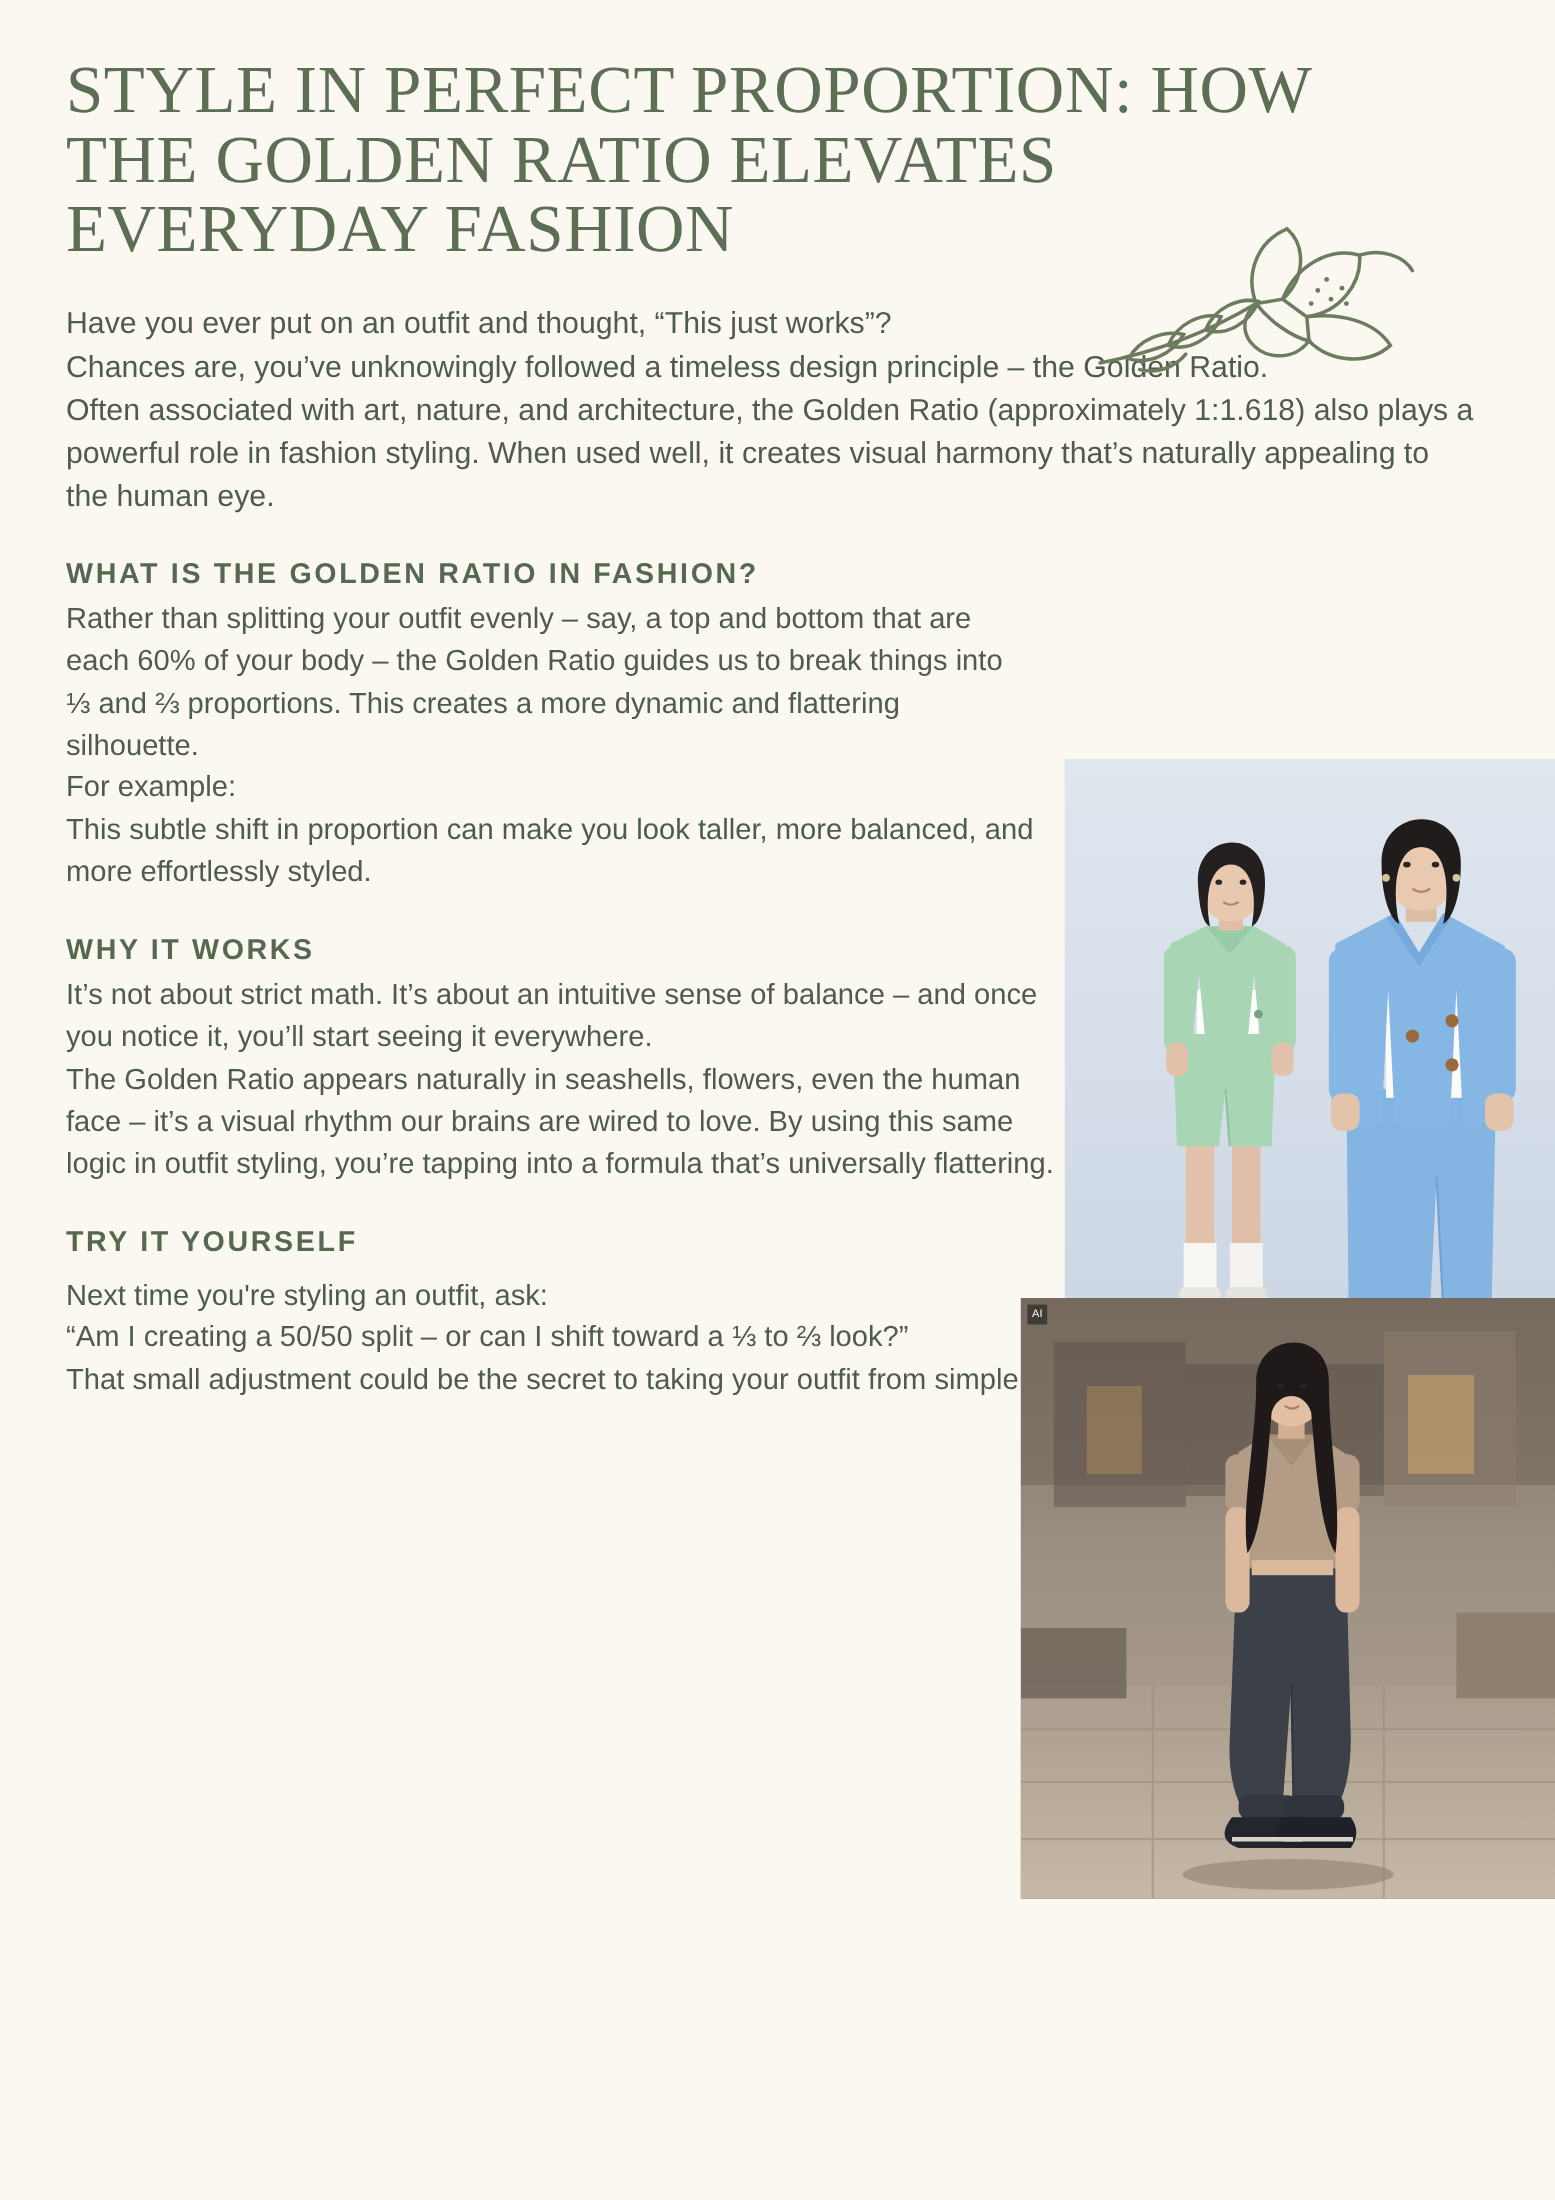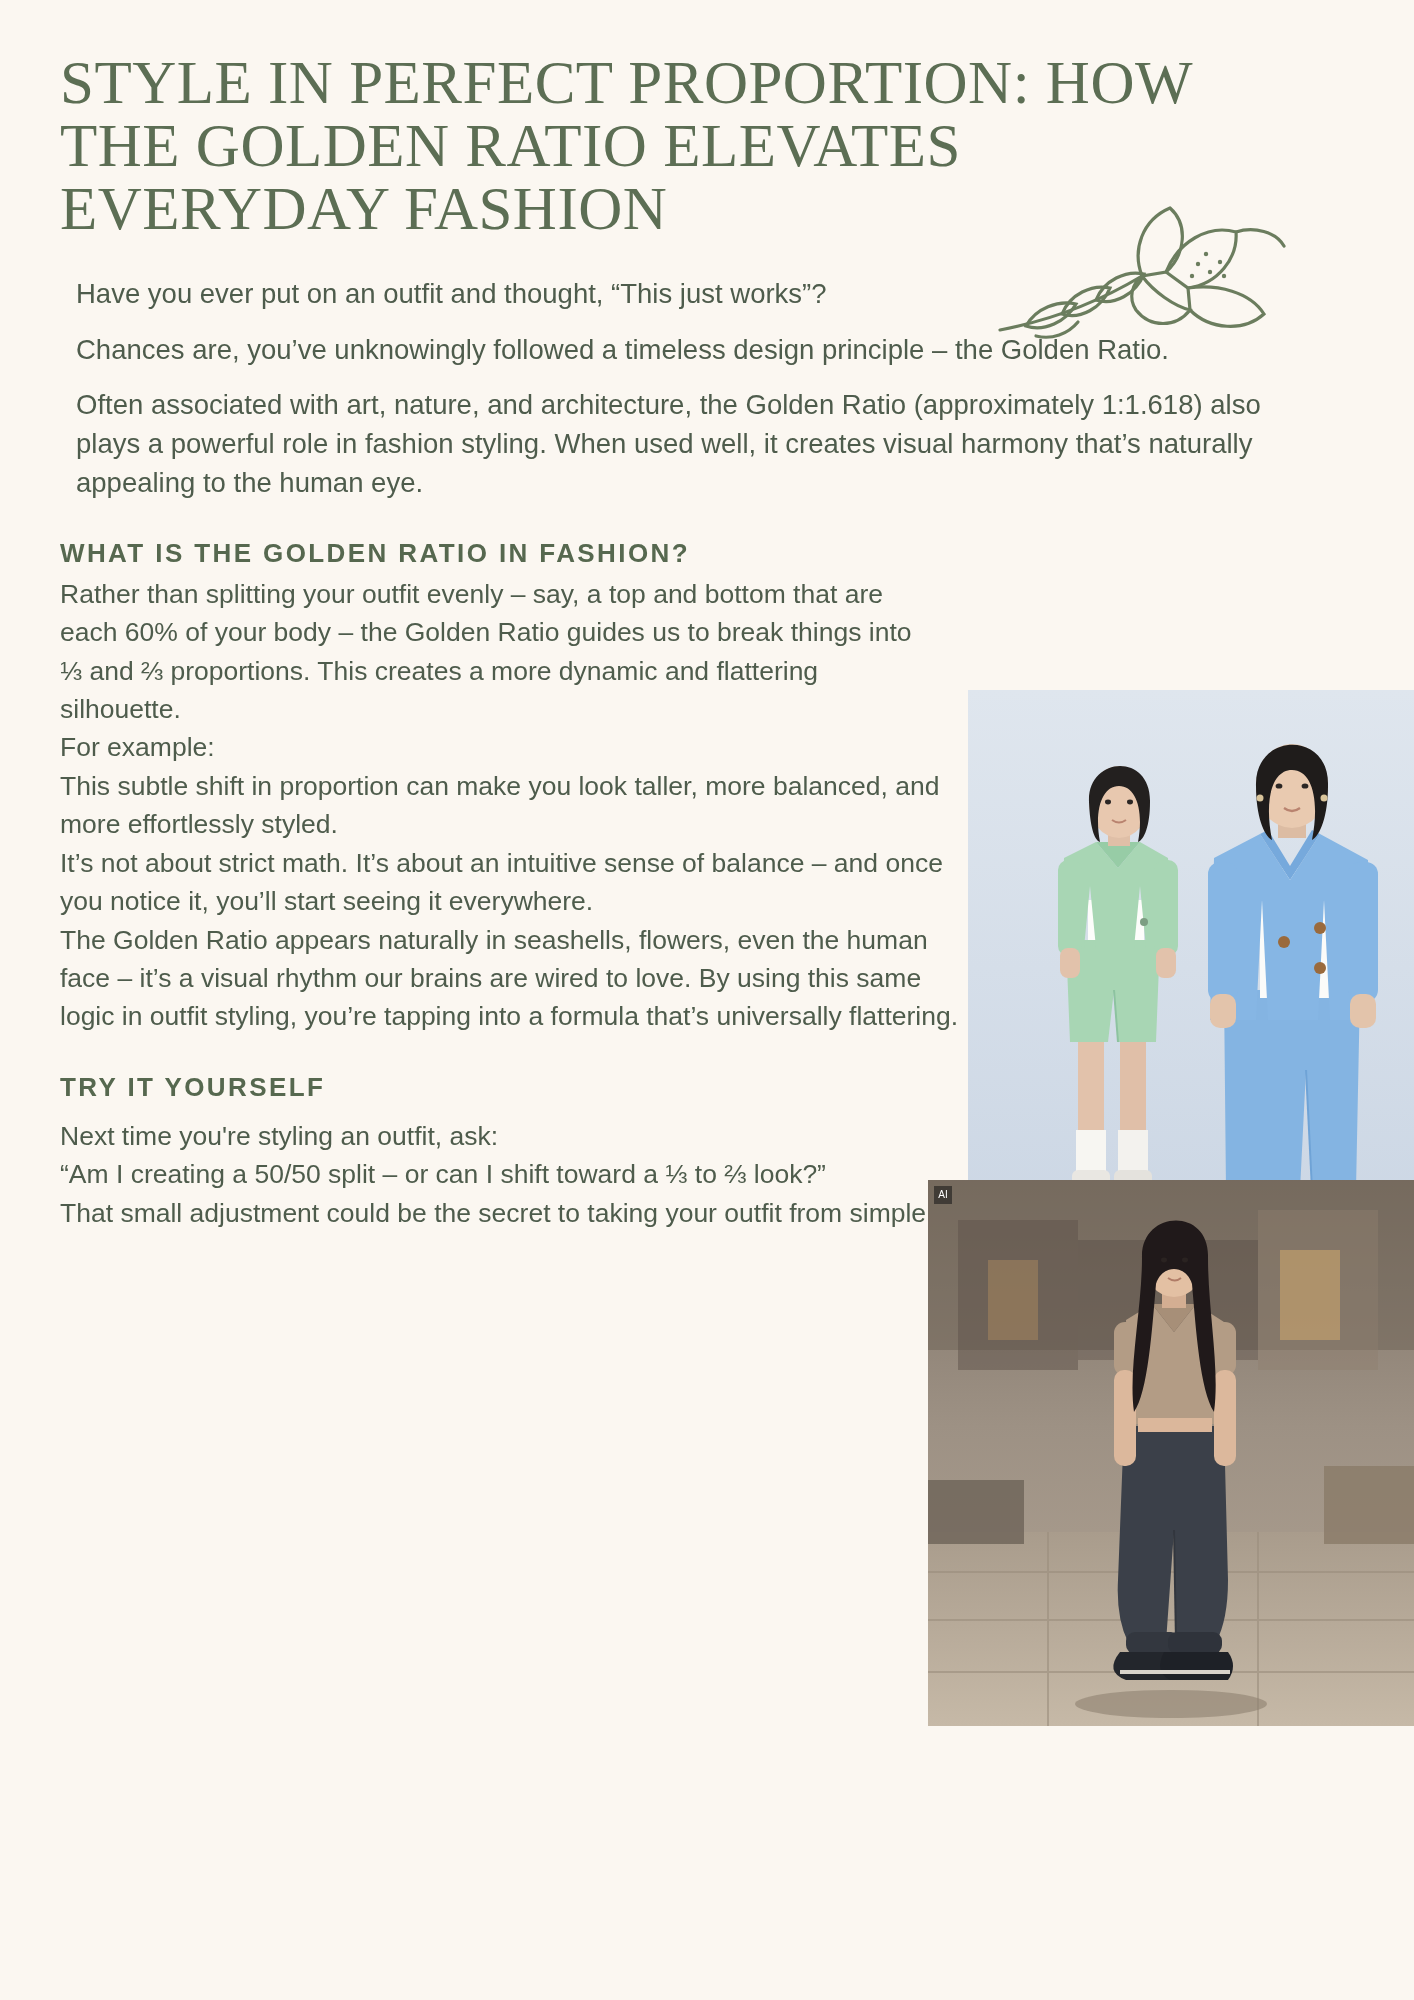--- a/index.html
+++ b/index.html
@@ -50,21 +50,21 @@
   }
 
   
   .intro {
     margin-top: 34px;
     font-size: 27.5px;
     line-height: 1.42;
     color: #4e5c4c;
     max-width: 1280px;
   }
-  .intro p { margin: 16px; }
+  .intro p { margin: 0; }
 
   
   h2.section-head {
     font-size: 26px;
     font-weight: bold;
     letter-spacing: 2.4px;
     color: #56684f;
     text-transform: uppercase;
     margin: 36px 0 6px 0;
   }
@@ -166,20 +166,21 @@
     <p>Often associated with art, nature, and architecture, the Golden Ratio (approximately 1:1.618) also plays a powerful role in fashion styling. When used well, it creates visual harmony that’s naturally appealing to the human eye.</p>
   </div>
 
   <h2 class="section-head">WHAT IS THE GOLDEN RATIO IN FASHION?</h2>
   <div class="body-text col-narrow">
     <p>Rather than splitting your outfit evenly – say, a top and bottom that are each 60% of your body – the Golden Ratio guides us to break things into ⅓ and ⅔ proportions. This creates a more dynamic and flattering silhouette.</p>
     <p>For example:</p>
     <p>This subtle shift in proportion can make you look taller, more balanced, and more effortlessly styled.</p>
   </div>
 
+  <h2 class="section-head">WHY IT WORKS</h2>
   <div class="body-text col-mid">
     <p>It’s not about strict math. It’s about an intuitive sense of balance – and once you notice it, you’ll start seeing it everywhere.</p>
     <p>The Golden Ratio appears naturally in seashells, flowers, even the human face – it’s a visual rhythm our brains are wired to love. By using this same logic in outfit styling, you’re tapping into a formula that’s universally flattering.</p>
   </div>
 
   <h2 class="section-head">TRY IT YOURSELF</h2>
   <div class="body-text bottom-block">
     <p>Next time you're styling an outfit, ask:</p>
     <p>“Am I creating a 50/50 split – or can I shift toward a ⅓ to ⅔ look?”</p>
     <p>That small adjustment could be the secret to taking your outfit from simple to stunning.</p>

